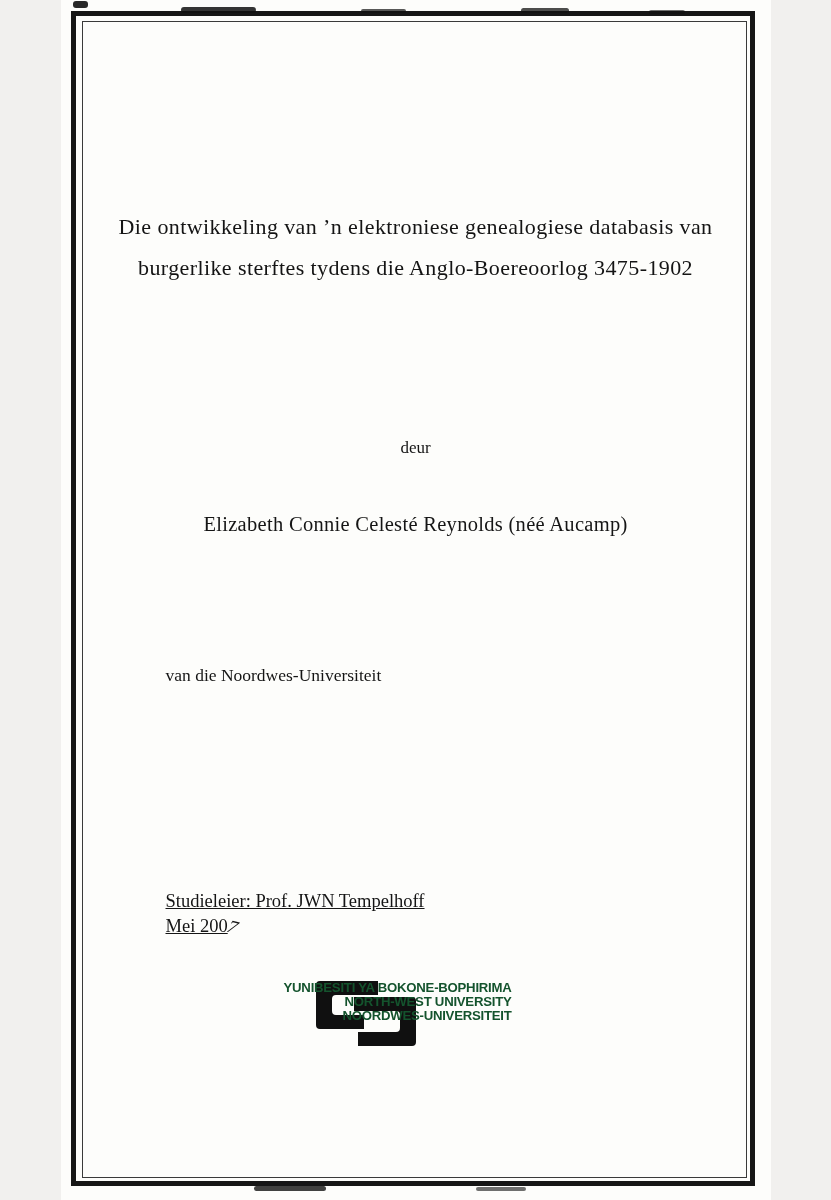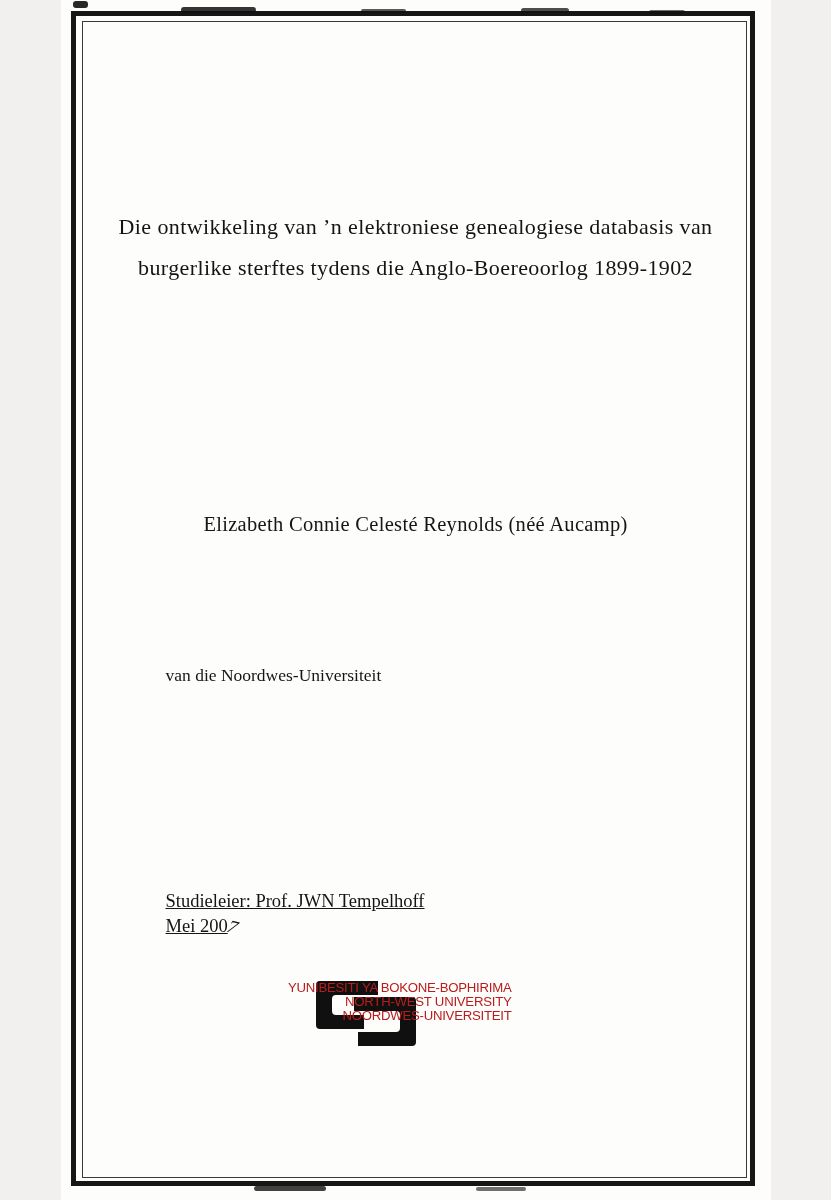--- a/index.html
+++ b/index.html
@@ -90,24 +90,24 @@
     position: absolute;
     left: 255px; top: 981px;
     width: 100px; height: 66px;
   }
   .logo-text {
     position: absolute;
     right: 259px; top: 981px;
     text-align: right;
     font-family: "Liberation Sans", sans-serif;
     font-size: 13.2px;
-    font-weight: 400;
+    font-weight: 700;
     line-height: 13.9px;
     letter-spacing: -0.25px;
-    color: #b91c1c;
+    color: #14532d;
     white-space: nowrap;
   }
 </style>
 </head>
 <body>
 
 <div class="page">
 
   <div class="frame-outer"></div>
   <div class="frame-inner"></div>
@@ -117,23 +117,24 @@
   <div class="smudge sm3"></div>
   <div class="smudge sm4"></div>
   <div class="smudge sm5"></div>
   <div class="smudge sm6"></div>
   <div class="smudge sm7"></div>
   <div class="smudge sm8"></div>
   <div class="smudge sm9"></div>
 
   <div class="title-block">
     <div>Die ontwikkeling van ’n elektroniese genealogiese databasis van</div>
-    <div>burgerlike sterftes tydens die Anglo-Boereoorlog 1899-1902</div>
+    <div>burgerlike sterftes tydens die Anglo-Boereoorlog 3475-1902</div>
   </div>
 
+  <div class="byline">deur</div>
 
   <div class="author">Elizabeth Connie Celesté Reynolds (néé Aucamp)</div>
 
   <div class="declaration">
     <div>van die Noordwes-Universiteit</div>
   </div>
 
   <div class="supervisor-block">
     <div>Studieleier: Prof. JWN Tempelhoff</div>
     <div><span>Mei 200</span><span class="seven">7</span></div>

